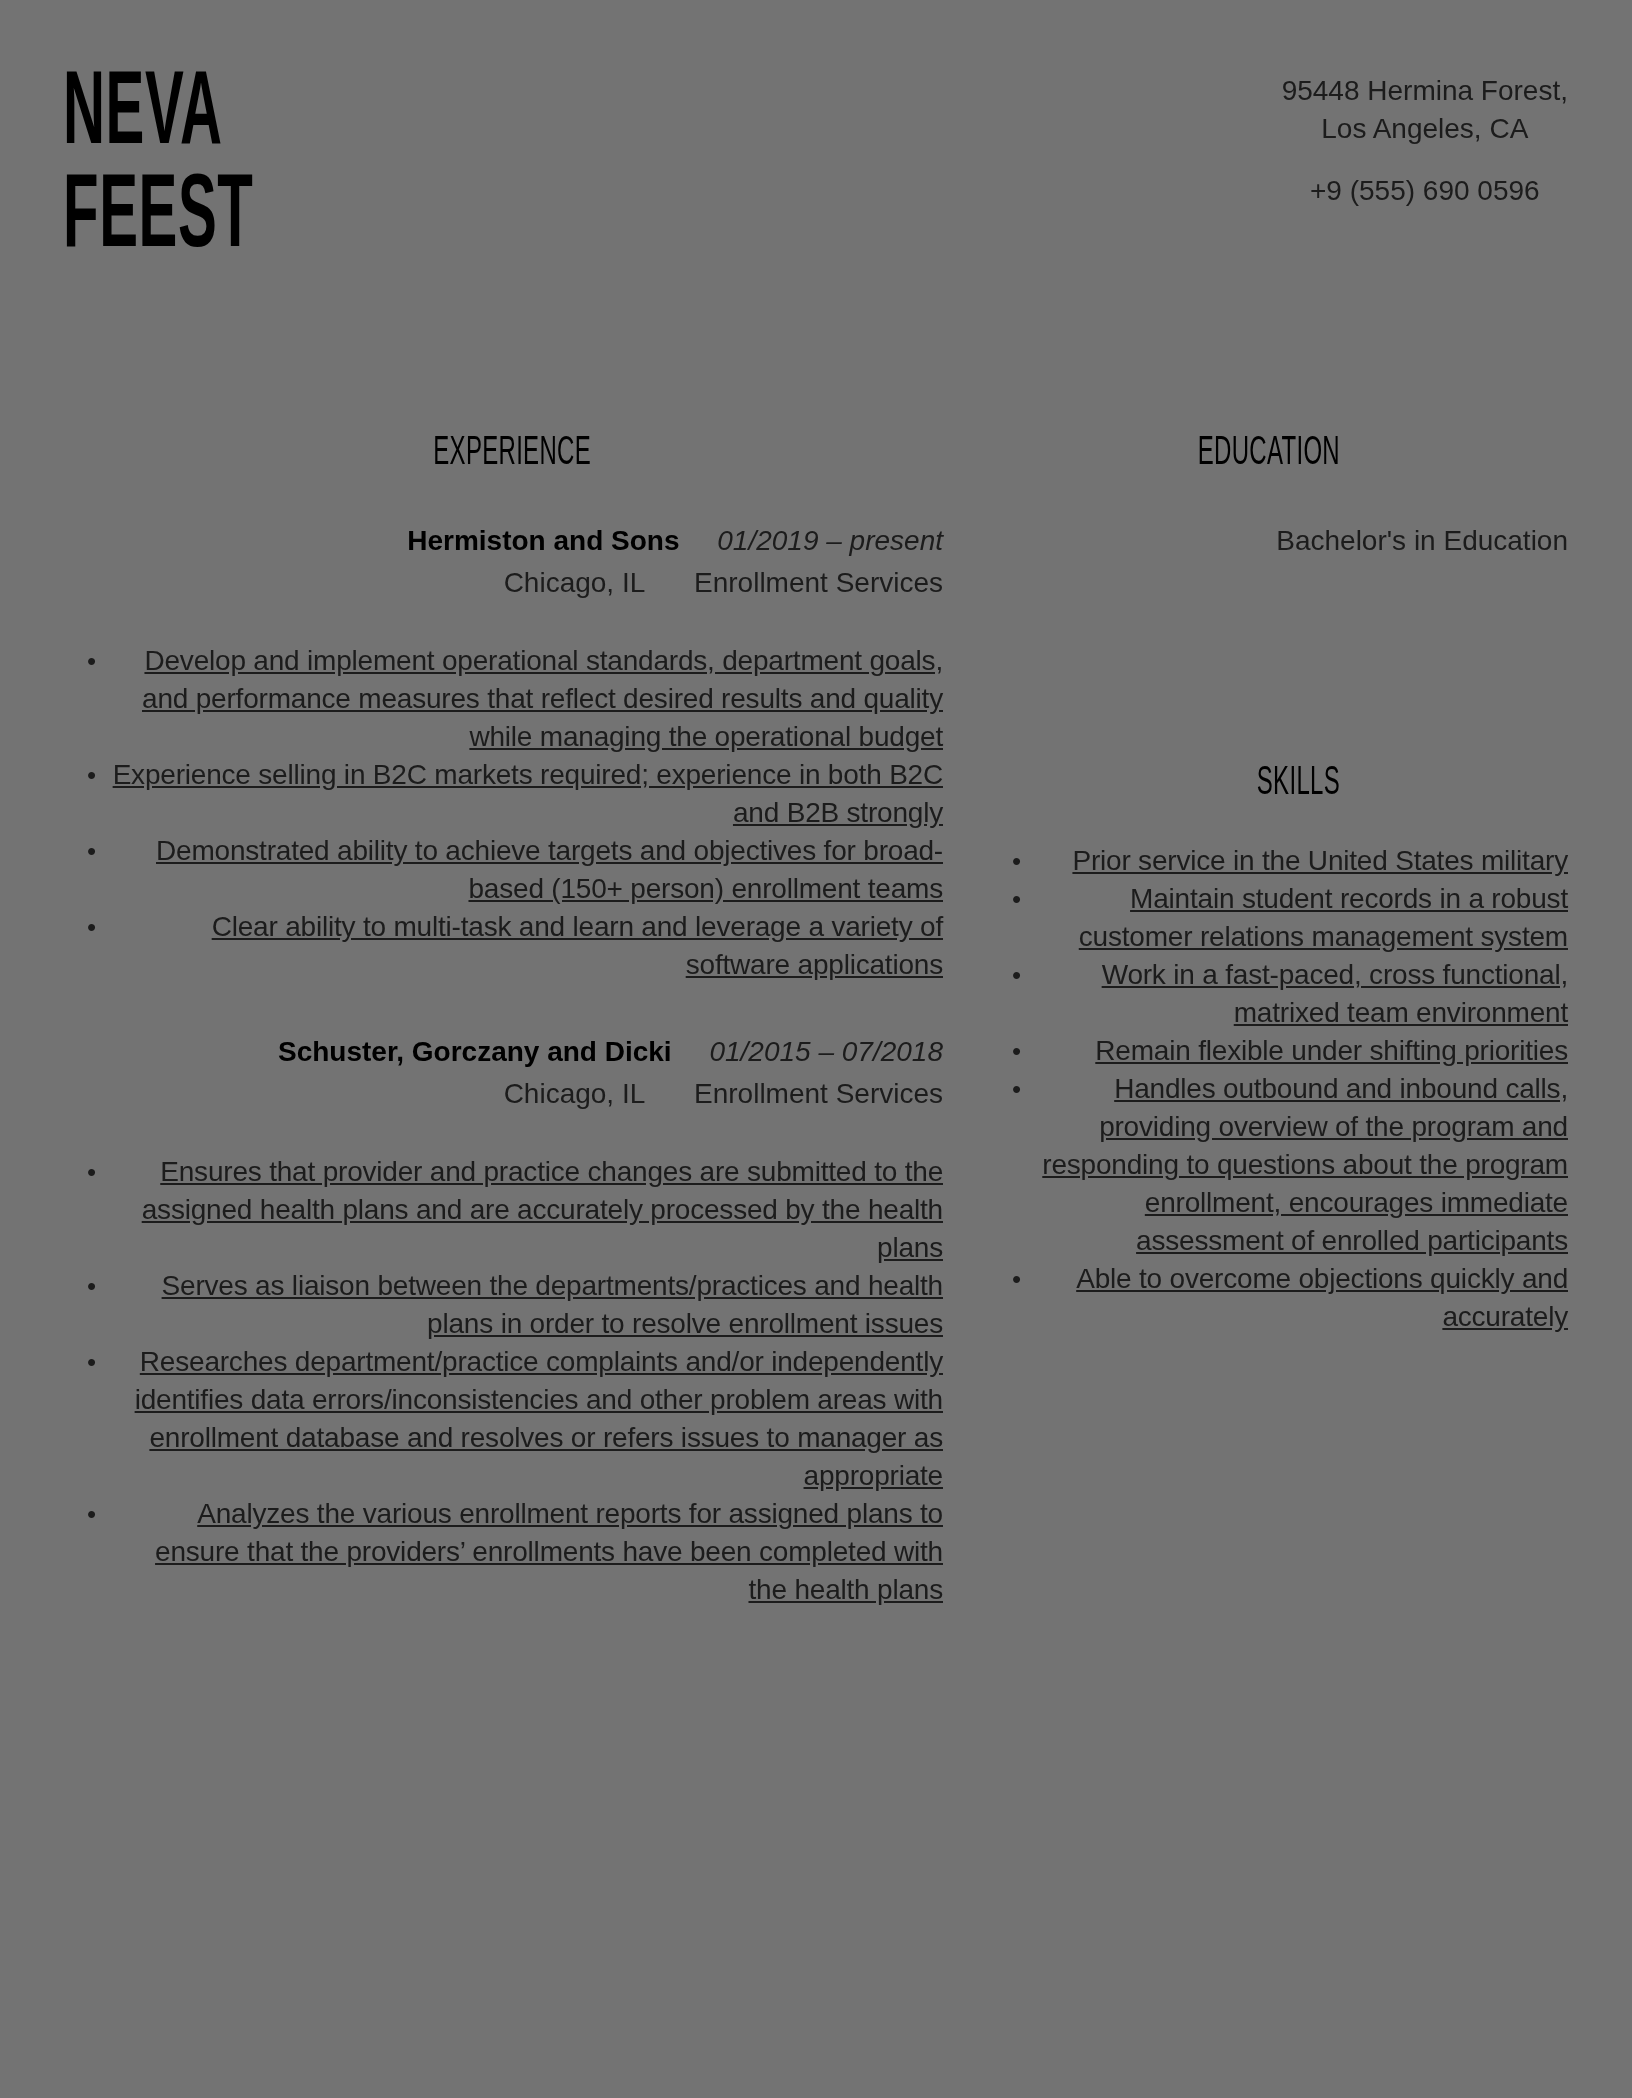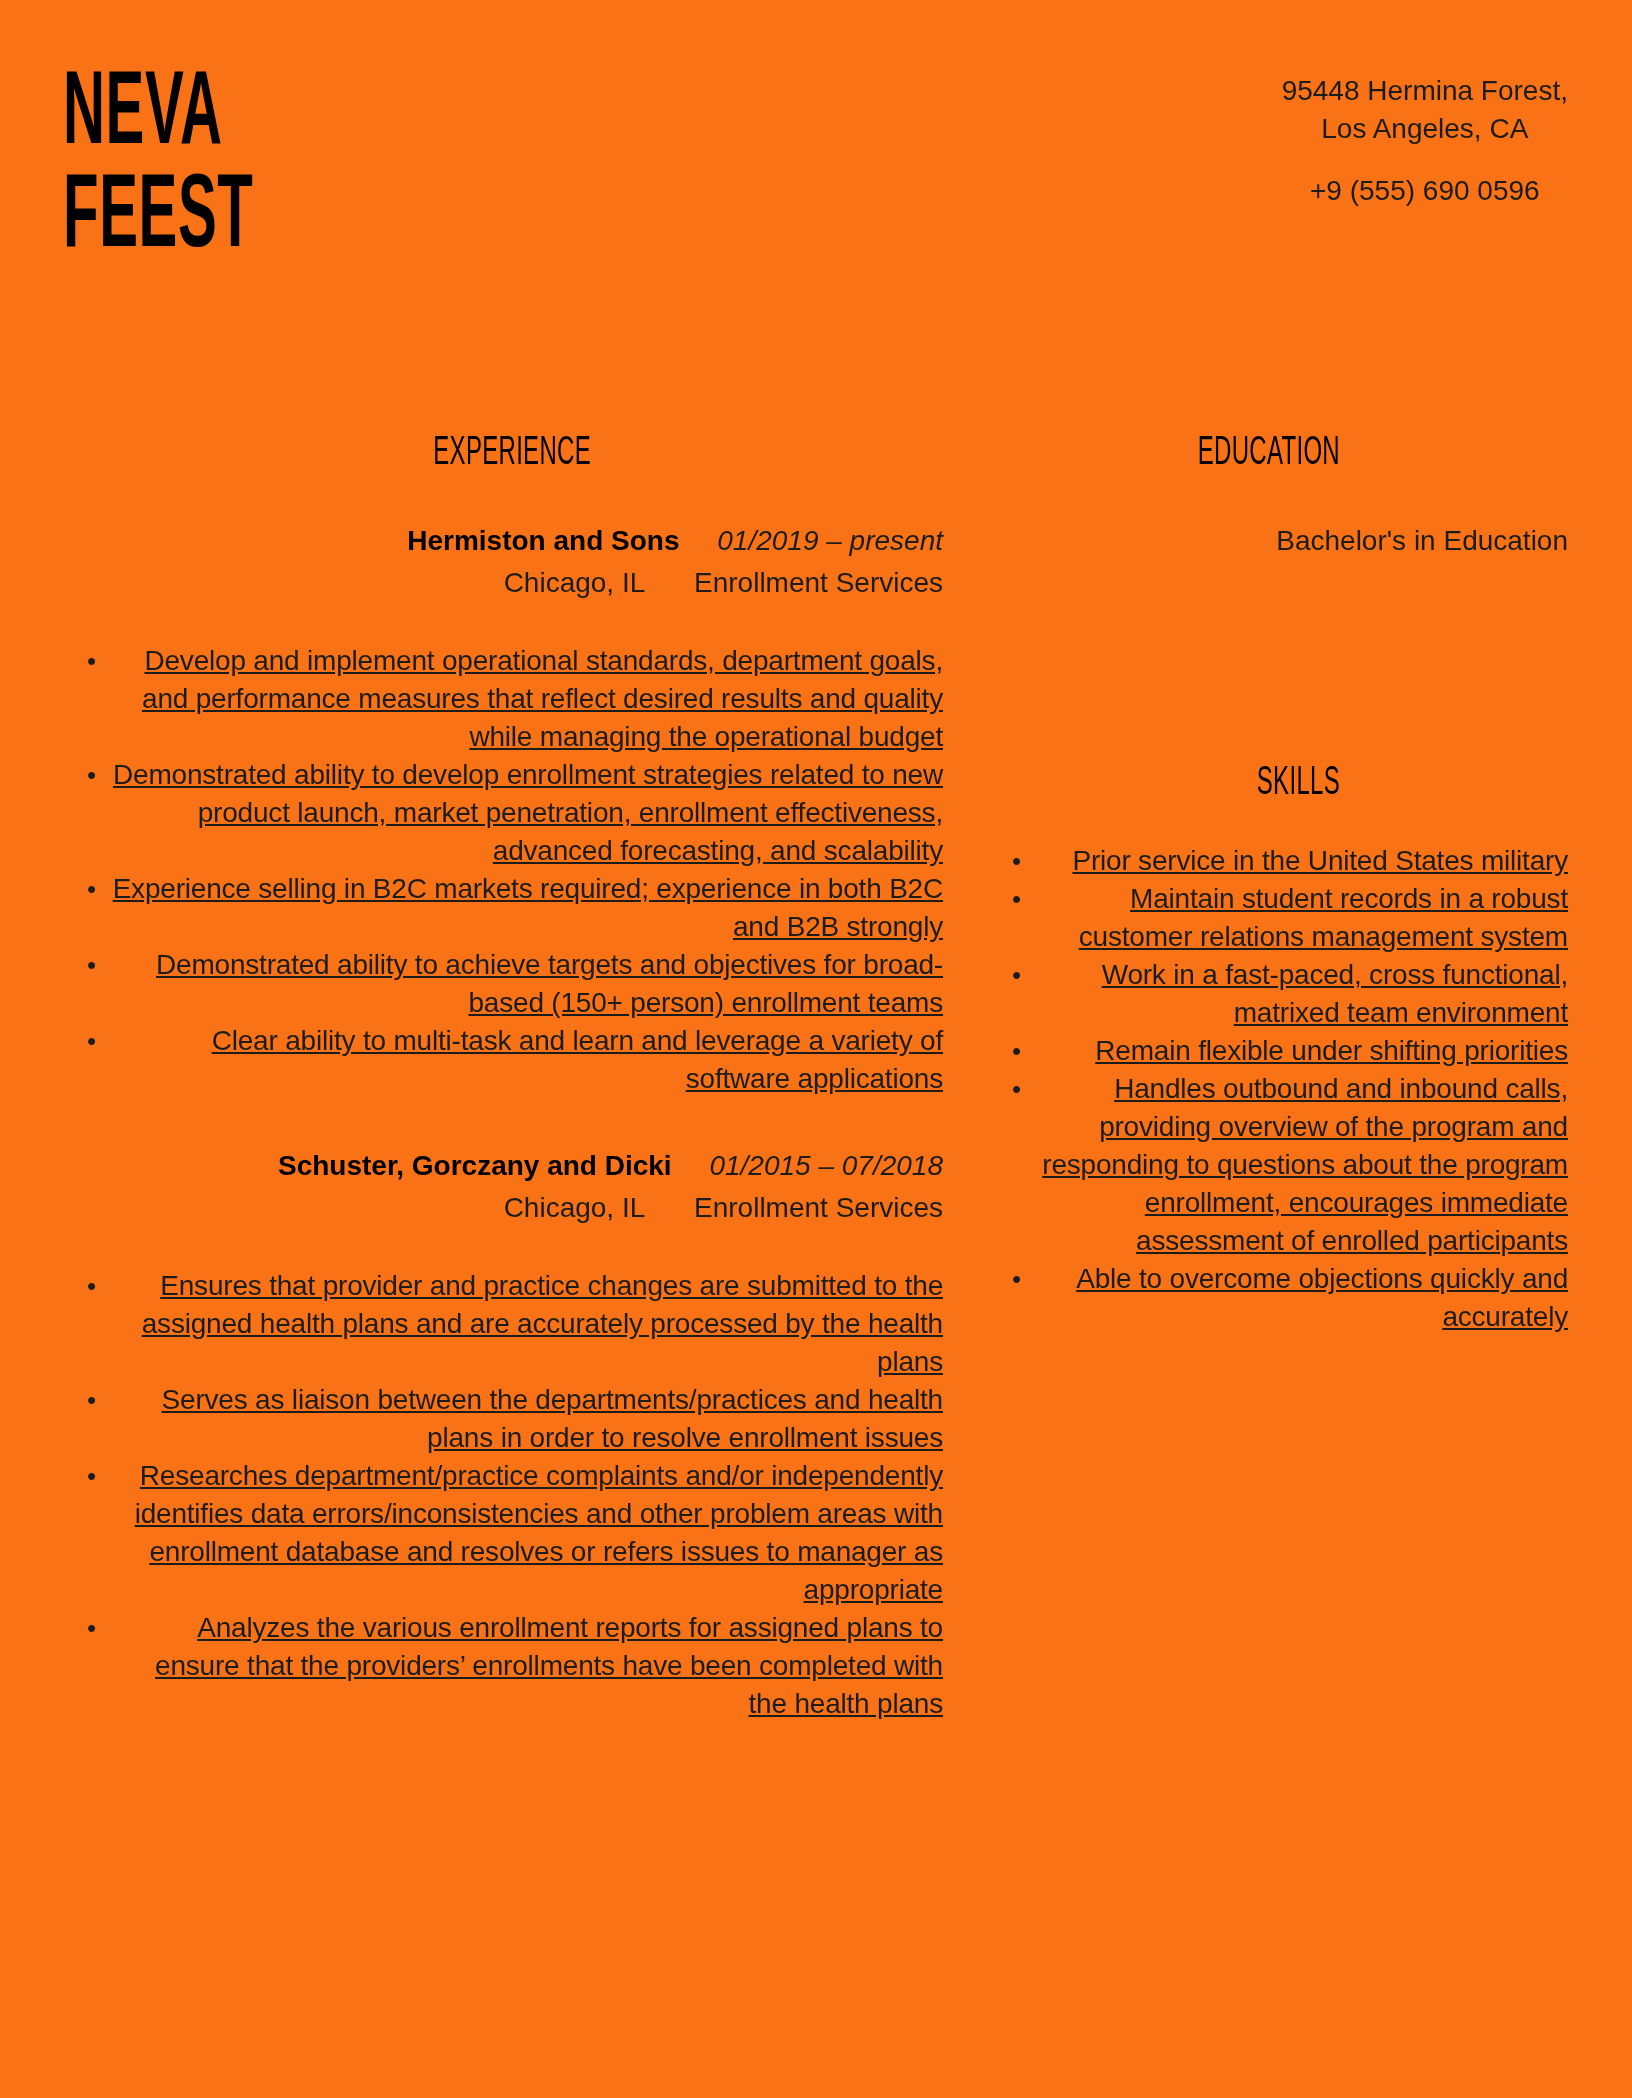--- a/index.html
+++ b/index.html
@@ -1,20 +1,20 @@
 <!DOCTYPE html>
 <html><head>
 <meta charset="utf-8">
 <style>
   html, body { margin: 0; padding: 0; background: #ffffff; }
   .page {
     position: relative;
     width: 1632px;
     height: 2098px;
-    background: #f97316;
+    background: #737373;
     font-family: "Liberation Sans", sans-serif;
     color: #1c1c1c;
     overflow: hidden;
     box-sizing: border-box;
   }
 
   
   .header {
     display: flex;
     justify-content: space-between;
@@ -135,21 +135,20 @@
         <div class="job-head">
           <span class="company">Hermiston and Sons</span>
           <span class="dates">01/2019 – present</span>
         </div>
         <div class="job-sub">
           <span>Chicago, IL</span>
           <span class="role">Enrollment Services</span>
         </div>
         <ul class="bullets">
           <li>Develop and implement operational standards, department goals, and performance measures that reflect desired results and quality while managing the operational budget</li>
-          <li>Demonstrated ability to develop enrollment strategies related to new product launch, market penetration, enrollment effectiveness, advanced forecasting, and scalability</li>
           <li>Experience selling in B2C markets required; experience in both B2C and B2B strongly</li>
           <li>Demonstrated ability to achieve targets and objectives for broad-based (150+ person) enrollment teams</li>
           <li>Clear ability to multi-task and learn and leverage a variety of software applications</li>
         </ul>
       </article>
 
       <article class="job">
         <div class="job-head">
           <span class="company">Schuster, Gorczany and Dicki</span>
           <span class="dates">01/2015 – 07/2018</span>

